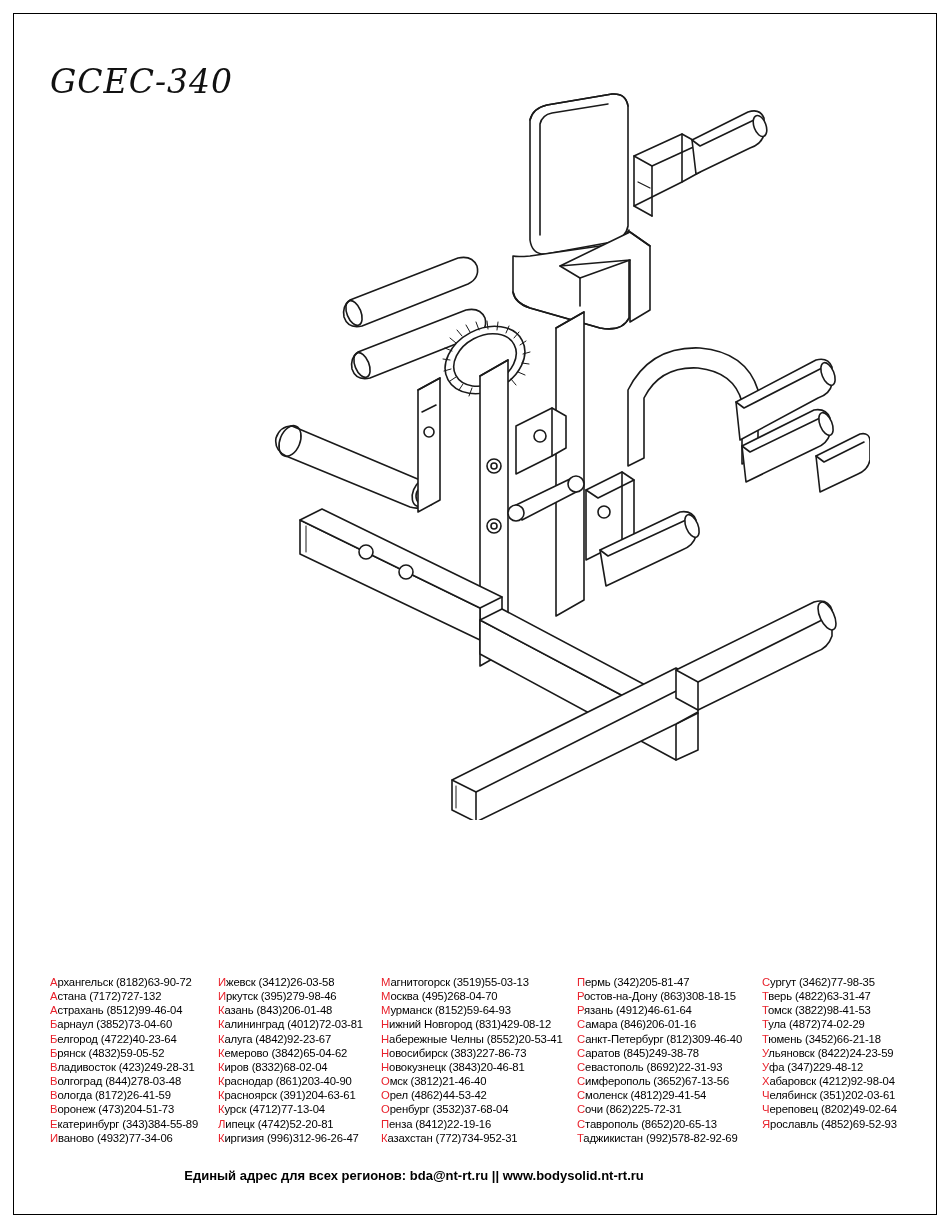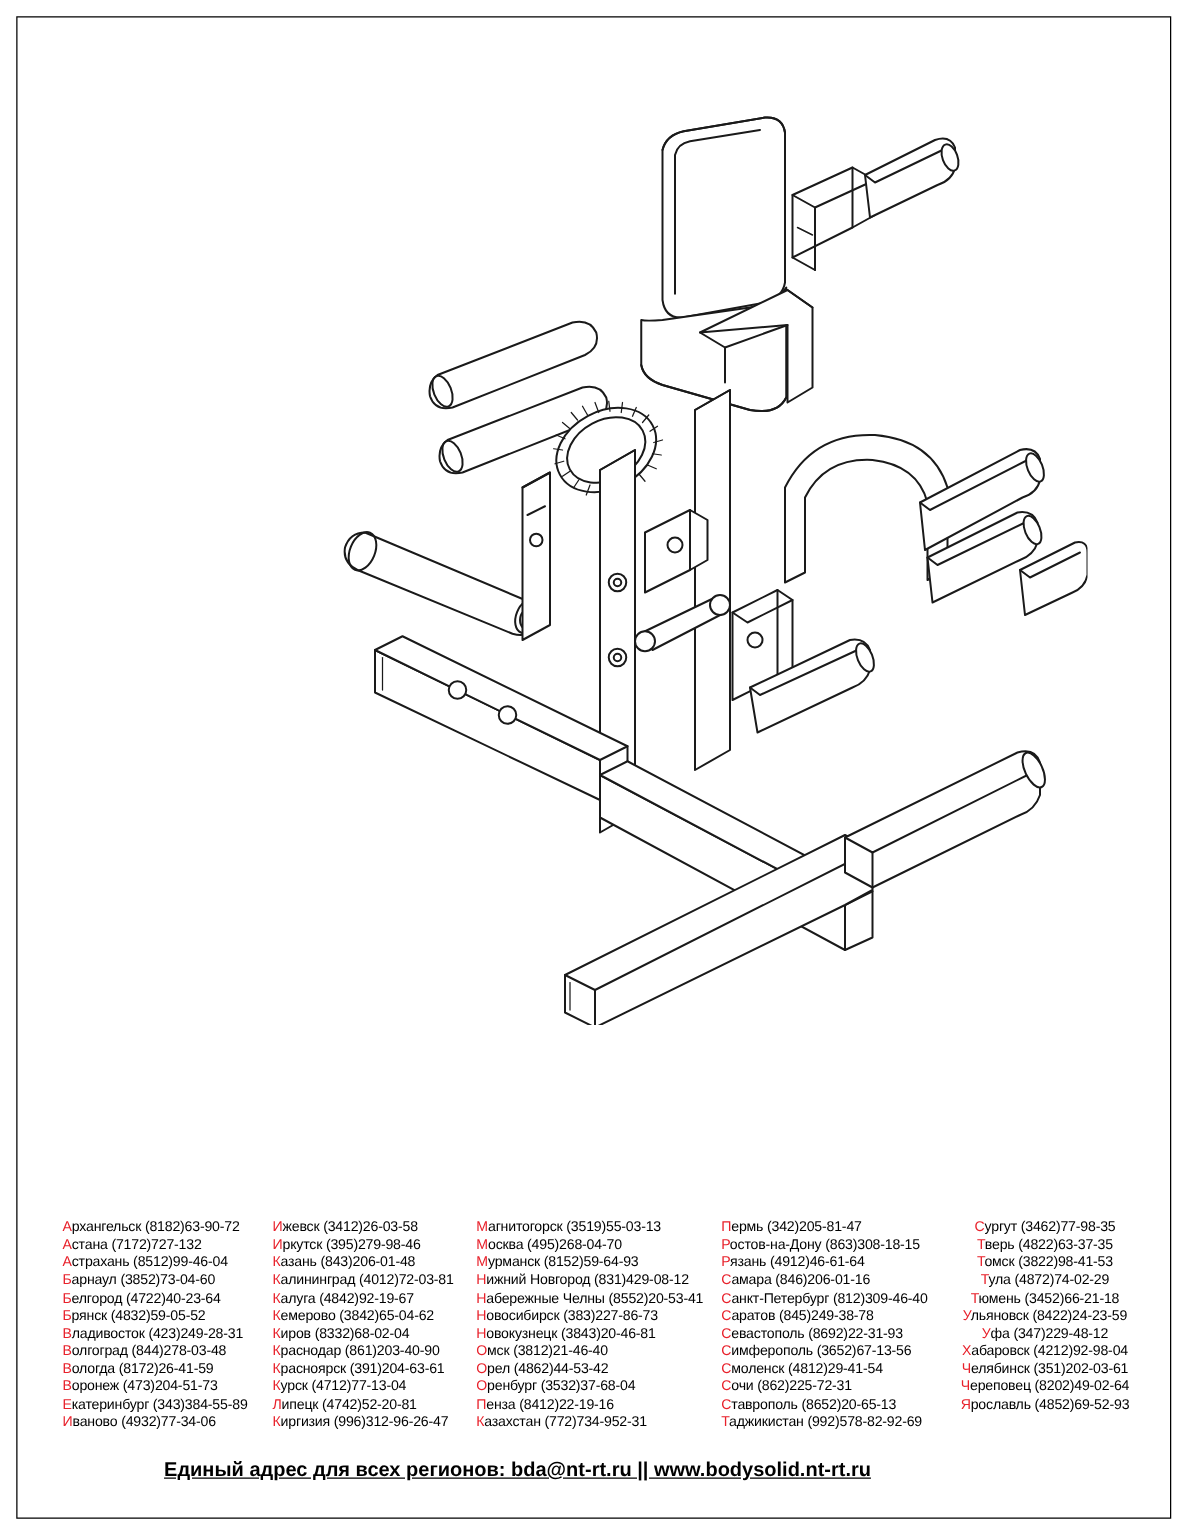--- a/index.html
+++ b/index.html
@@ -58,51 +58,51 @@
     gap: 0px;
   }
   .contact-col {
     display: flex;
     flex-direction: column;
   }
   .c0 { width: 168px; }
   .c1 { width: 163px; }
   .c2 { width: 196px; }
   .c3 { width: 185px; }
-  .c4 { width: 148px; align-items: center; }
+  .c4 { width: 148px; }
 
   .contact-item {
     font-size: 11.3px;
     line-height: 14.15px;
     color: #000000;
     white-space: nowrap;
     letter-spacing: -0.15px;
   }
   .contact-item .cityhead {
     color: #e8212b;
   }
   .footer-line {
     position: absolute;
     left: 0;
     top: 1168px;
     width: 828px;
     text-align: center;
-    font-size: 16px;
+    font-size: 13px;
     font-weight: bold;
     color: #000000;
-    text-decoration: underline;
   }
 </style>
 </head>
 <body>
 
 <div class="page">
 
   <div class="page-border"></div>
 
+  <div class="model-title">GCEC-340</div>
 
   <div class="drawing">
     <svg viewBox="0 0 640 760" width="640" height="760" fill="none" stroke="#1a1a1a" stroke-width="1.6" stroke-linejoin="round" stroke-linecap="round">
       <g>
         <path d="M300 180 L300 60 Q303 48 317 45 L382 34 Q396 33 398 46 L398 166 Q396 178 382 182 L316 194 Q302 195 300 180 Z" fill="#ffffff"></path>
         <path d="M300 60 Q303 48 317 45 L382 34 Q396 33 398 46"></path>
         <path d="M310 175 L310 64 Q312 55 322 53 L378 44"></path>
       </g>
 
       <g>
@@ -287,21 +287,21 @@
         <div class="contact-item"><span class="cityhead" style="color: rgb(232, 33, 43);">В</span><span>ологда (8172)26-41-59</span></div>
         <div class="contact-item"><span class="cityhead" style="color: rgb(232, 33, 43);">В</span><span>оронеж (473)204-51-73</span></div>
         <div class="contact-item"><span class="cityhead" style="color: rgb(232, 33, 43);">Е</span><span>катеринбург (343)384-55-89</span></div>
         <div class="contact-item"><span class="cityhead" style="color: rgb(232, 33, 43);">И</span><span>ваново (4932)77-34-06</span></div>
       </div>
     <div class="contact-col c1">
         <div class="contact-item"><span class="cityhead" style="color: rgb(232, 33, 43);">И</span><span>жевск (3412)26-03-58</span></div>
         <div class="contact-item"><span class="cityhead" style="color: rgb(232, 33, 43);">И</span><span>ркутск (395)279-98-46</span></div>
         <div class="contact-item"><span class="cityhead" style="color: rgb(232, 33, 43);">К</span><span>азань (843)206-01-48</span></div>
         <div class="contact-item"><span class="cityhead" style="color: rgb(232, 33, 43);">К</span><span>алининград (4012)72-03-81</span></div>
-        <div class="contact-item"><span class="cityhead" style="color: rgb(232, 33, 43);">К</span><span>алуга (4842)92-19-67</span></div>
+        <div class="contact-item"><span class="cityhead" style="color: rgb(232, 33, 43);">К</span><span>алуга (4842)92-23-67</span></div>
         <div class="contact-item"><span class="cityhead" style="color: rgb(232, 33, 43);">К</span><span>емерово (3842)65-04-62</span></div>
         <div class="contact-item"><span class="cityhead" style="color: rgb(232, 33, 43);">К</span><span>иров (8332)68-02-04</span></div>
         <div class="contact-item"><span class="cityhead" style="color: rgb(232, 33, 43);">К</span><span>раснодар (861)203-40-90</span></div>
         <div class="contact-item"><span class="cityhead" style="color: rgb(232, 33, 43);">К</span><span>расноярск (391)204-63-61</span></div>
         <div class="contact-item"><span class="cityhead" style="color: rgb(232, 33, 43);">К</span><span>урск (4712)77-13-04</span></div>
         <div class="contact-item"><span class="cityhead" style="color: rgb(232, 33, 43);">Л</span><span>ипецк (4742)52-20-81</span></div>
         <div class="contact-item"><span class="cityhead" style="color: rgb(232, 33, 43);">К</span><span>иргизия (996)312-96-26-47</span></div>
       </div>
     <div class="contact-col c2">
         <div class="contact-item"><span class="cityhead" style="color: rgb(232, 33, 43);">М</span><span>агнитогорск (3519)55-03-13</span></div>
@@ -326,21 +326,21 @@
         <div class="contact-item"><span class="cityhead" style="color: rgb(232, 33, 43);">С</span><span>аратов (845)249-38-78</span></div>
         <div class="contact-item"><span class="cityhead" style="color: rgb(232, 33, 43);">С</span><span>евастополь (8692)22-31-93</span></div>
         <div class="contact-item"><span class="cityhead" style="color: rgb(232, 33, 43);">С</span><span>имферополь (3652)67-13-56</span></div>
         <div class="contact-item"><span class="cityhead" style="color: rgb(232, 33, 43);">С</span><span>моленск (4812)29-41-54</span></div>
         <div class="contact-item"><span class="cityhead" style="color: rgb(232, 33, 43);">С</span><span>очи (862)225-72-31</span></div>
         <div class="contact-item"><span class="cityhead" style="color: rgb(232, 33, 43);">С</span><span>таврополь (8652)20-65-13</span></div>
         <div class="contact-item"><span class="cityhead" style="color: rgb(232, 33, 43);">Т</span><span>аджикистан (992)578-82-92-69</span></div>
       </div>
     <div class="contact-col c4">
         <div class="contact-item"><span class="cityhead" style="color: rgb(232, 33, 43);">С</span><span>ургут (3462)77-98-35</span></div>
-        <div class="contact-item"><span class="cityhead" style="color: rgb(232, 33, 43);">Т</span><span>верь (4822)63-37-35</span></div>
+        <div class="contact-item"><span class="cityhead" style="color: rgb(232, 33, 43);">Т</span><span>верь (4822)63-31-47</span></div>
         <div class="contact-item"><span class="cityhead" style="color: rgb(232, 33, 43);">Т</span><span>омск (3822)98-41-53</span></div>
         <div class="contact-item"><span class="cityhead" style="color: rgb(232, 33, 43);">Т</span><span>ула (4872)74-02-29</span></div>
         <div class="contact-item"><span class="cityhead" style="color: rgb(232, 33, 43);">Т</span><span>юмень (3452)66-21-18</span></div>
         <div class="contact-item"><span class="cityhead" style="color: rgb(232, 33, 43);">У</span><span>льяновск (8422)24-23-59</span></div>
         <div class="contact-item"><span class="cityhead" style="color: rgb(232, 33, 43);">У</span><span>фа (347)229-48-12</span></div>
         <div class="contact-item"><span class="cityhead" style="color: rgb(232, 33, 43);">Х</span><span>абаровск (4212)92-98-04</span></div>
         <div class="contact-item"><span class="cityhead" style="color: rgb(232, 33, 43);">Ч</span><span>елябинск (351)202-03-61</span></div>
         <div class="contact-item"><span class="cityhead" style="color: rgb(232, 33, 43);">Ч</span><span>ереповец (8202)49-02-64</span></div>
         <div class="contact-item"><span class="cityhead" style="color: rgb(232, 33, 43);">Я</span><span>рославль (4852)69-52-93</span></div>
       </div>

